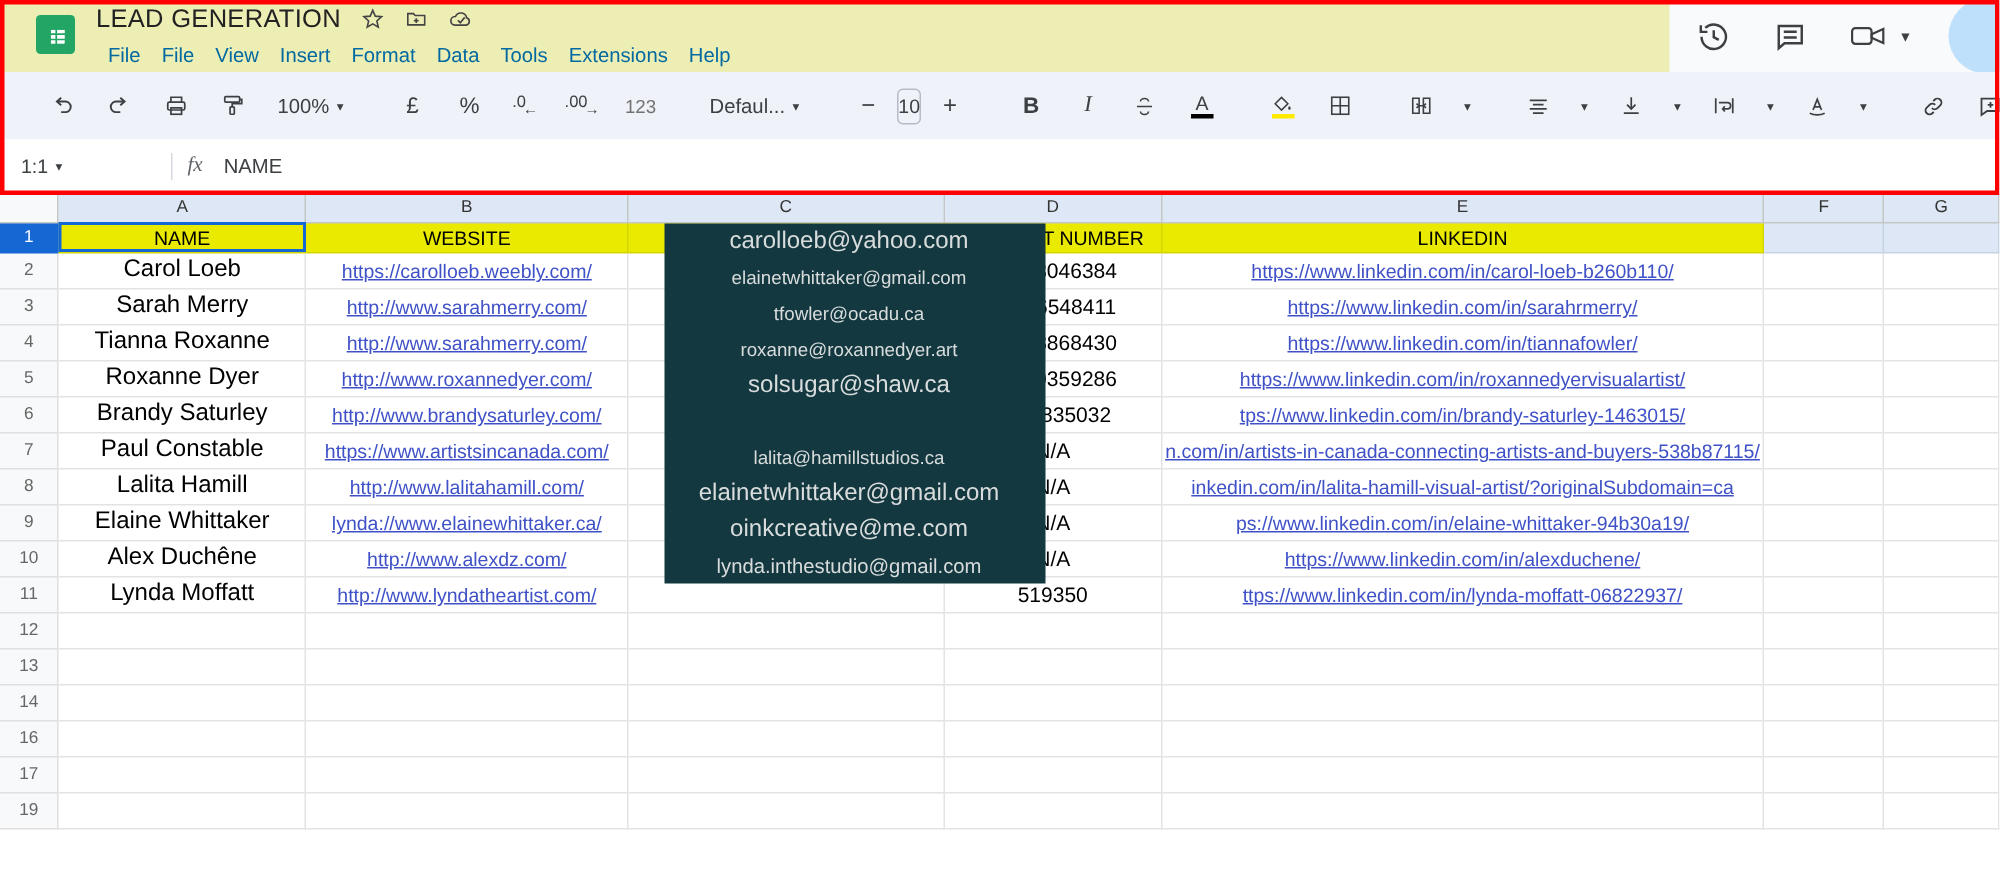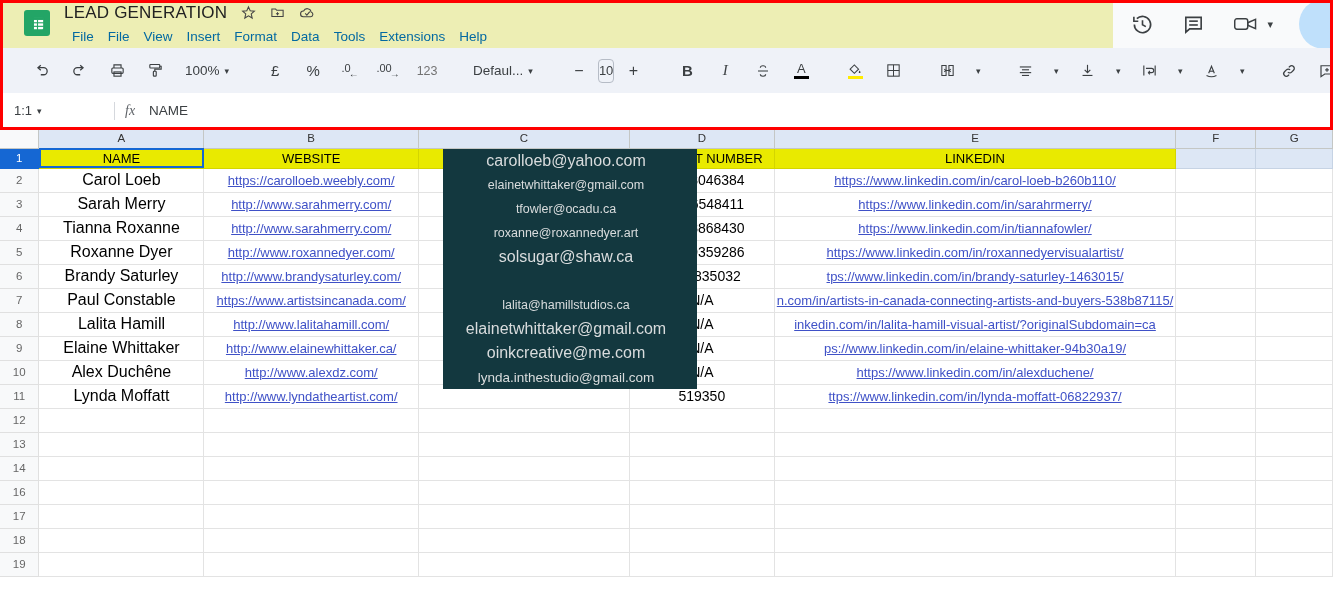--- a/index.html
+++ b/index.html
@@ -505,21 +505,21 @@
         <td class="cell emailcell"></td>
         <td class="cell sm">N/A</td>
         <td class="cell ovf"><span class="lnk">inkedin.com/in/lalita-hamill-visual-artist/?originalSubdomain=ca</span></td>
         <td class="cell"></td>
         <td class="cell"></td>
       </tr>
 
       <tr>
         <td class="rowhead">9</td>
         <td class="cell" style="font-size:16px">Elaine Whittaker</td>
-        <td class="cell"><span class="lnk">http://www.elainewhittaker.ca/</span></td>
+        <td class="cell"><span class="lnk">lynda://www.elainewhittaker.ca/</span></td>
         <td class="cell emailcell"></td>
         <td class="cell sm">N/A</td>
         <td class="cell ovf"><span class="lnk">ps://www.linkedin.com/in/elaine-whittaker-94b30a19/</span></td>
         <td class="cell"></td>
         <td class="cell"></td>
       </tr>
 
       <tr>
         <td class="rowhead">10</td>
         <td class="cell" style="font-size:16px">Alex Duchêne</td>
@@ -586,30 +586,20 @@
             <td class="rowhead" style="height:20px">17</td>
             <td class="cell" style="height:20px"></td>
             <td class="cell"></td>
             <td class="cell"></td>
             <td class="cell"></td>
             <td class="cell"></td>
             <td class="cell"></td>
             <td class="cell"></td>
           </tr>
       <tr>
-            <td class="rowhead" style="height:20px">18</td>
-            <td class="cell" style="height:20px"></td>
-            <td class="cell"></td>
-            <td class="cell"></td>
-            <td class="cell"></td>
-            <td class="cell"></td>
-            <td class="cell"></td>
-            <td class="cell"></td>
-          </tr>
-      <tr>
             <td class="rowhead" style="height:20px">19</td>
             <td class="cell" style="height:20px"></td>
             <td class="cell"></td>
             <td class="cell"></td>
             <td class="cell"></td>
             <td class="cell"></td>
             <td class="cell"></td>
             <td class="cell"></td>
           </tr>
 

